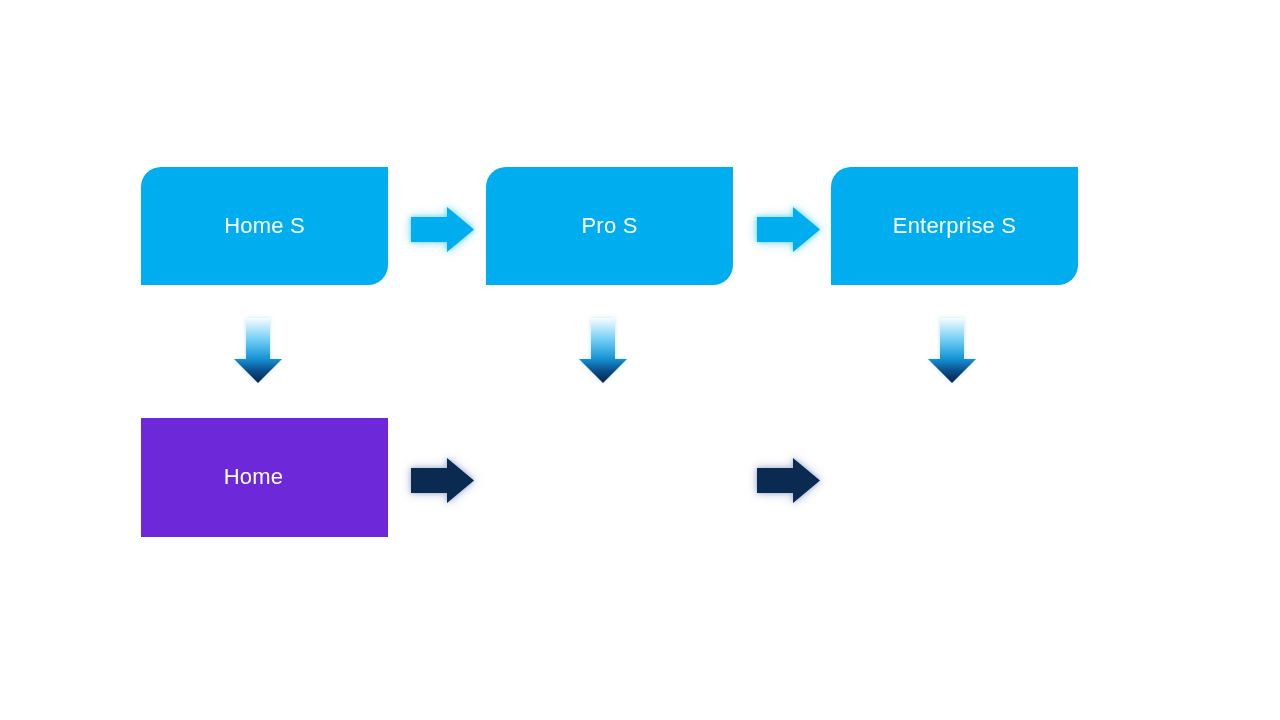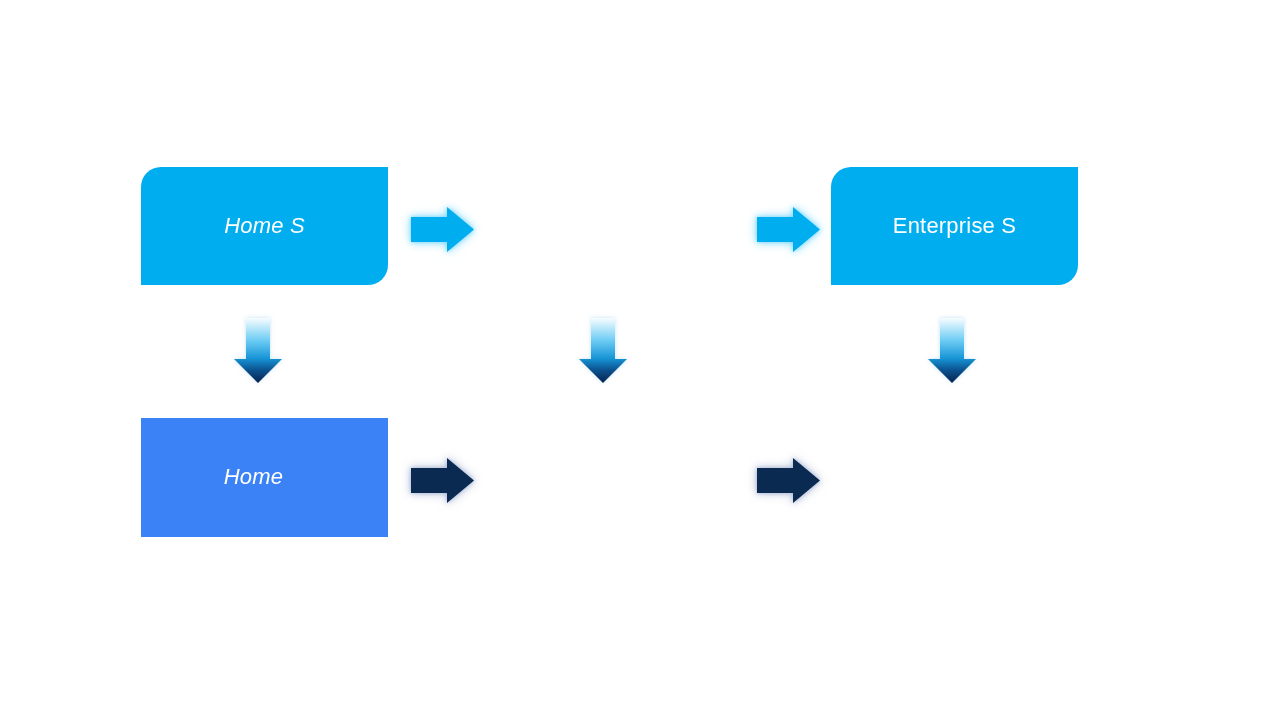--- a/index.html
+++ b/index.html
@@ -30,27 +30,27 @@
   }
   .box.top {
     top: 167px;
     height: 118px;
     background: #00AEEF;
     border-radius: 20px 0 20px 0;
   }
   .box.bottom {
     top: 418px;
     height: 119px;
-    background: #3b82f6;
+    background: #6d28d9;
     border-radius: 0;
   }
   .box.bottom .box-label {
     transform: translateX(-11px);
   }
-  .col0 { left: 141px; font-style: italic; }
+  .col0 { left: 141px; }
   .col1 { left: 486px; }
   .col2 { left: 831px; }
 
   .h-arrow {
     position: absolute;
     width: 63px;
     height: 45px;
   }
   .h-arrow.light {
     top: 207px;
@@ -95,20 +95,23 @@
         <stop offset="62%" stop-color="#1795D6"></stop>
         <stop offset="80%" stop-color="#0B5290"></stop>
         <stop offset="100%" stop-color="#07224C"></stop>
       </linearGradient>
     </defs>
   </svg>
 
   <div class="box top col0">
     <span class="box-label">Home S</span>
   </div>
+  <div class="box top col1">
+    <span class="box-label">Pro S</span>
+  </div>
   <div class="box top col2">
     <span class="box-label">Enterprise S</span>
   </div>
 
   <svg class="h-arrow light a1" viewBox="0 0 63 45">
     <polygon points="0,10 36,10 36,0 63,22.5 36,45 36,35 0,35" fill="#00AEEF"></polygon>
   </svg>
   <svg class="h-arrow light a2" viewBox="0 0 63 45">
     <polygon points="0,10 36,10 36,0 63,22.5 36,45 36,35 0,35" fill="#00AEEF"></polygon>
   </svg>

